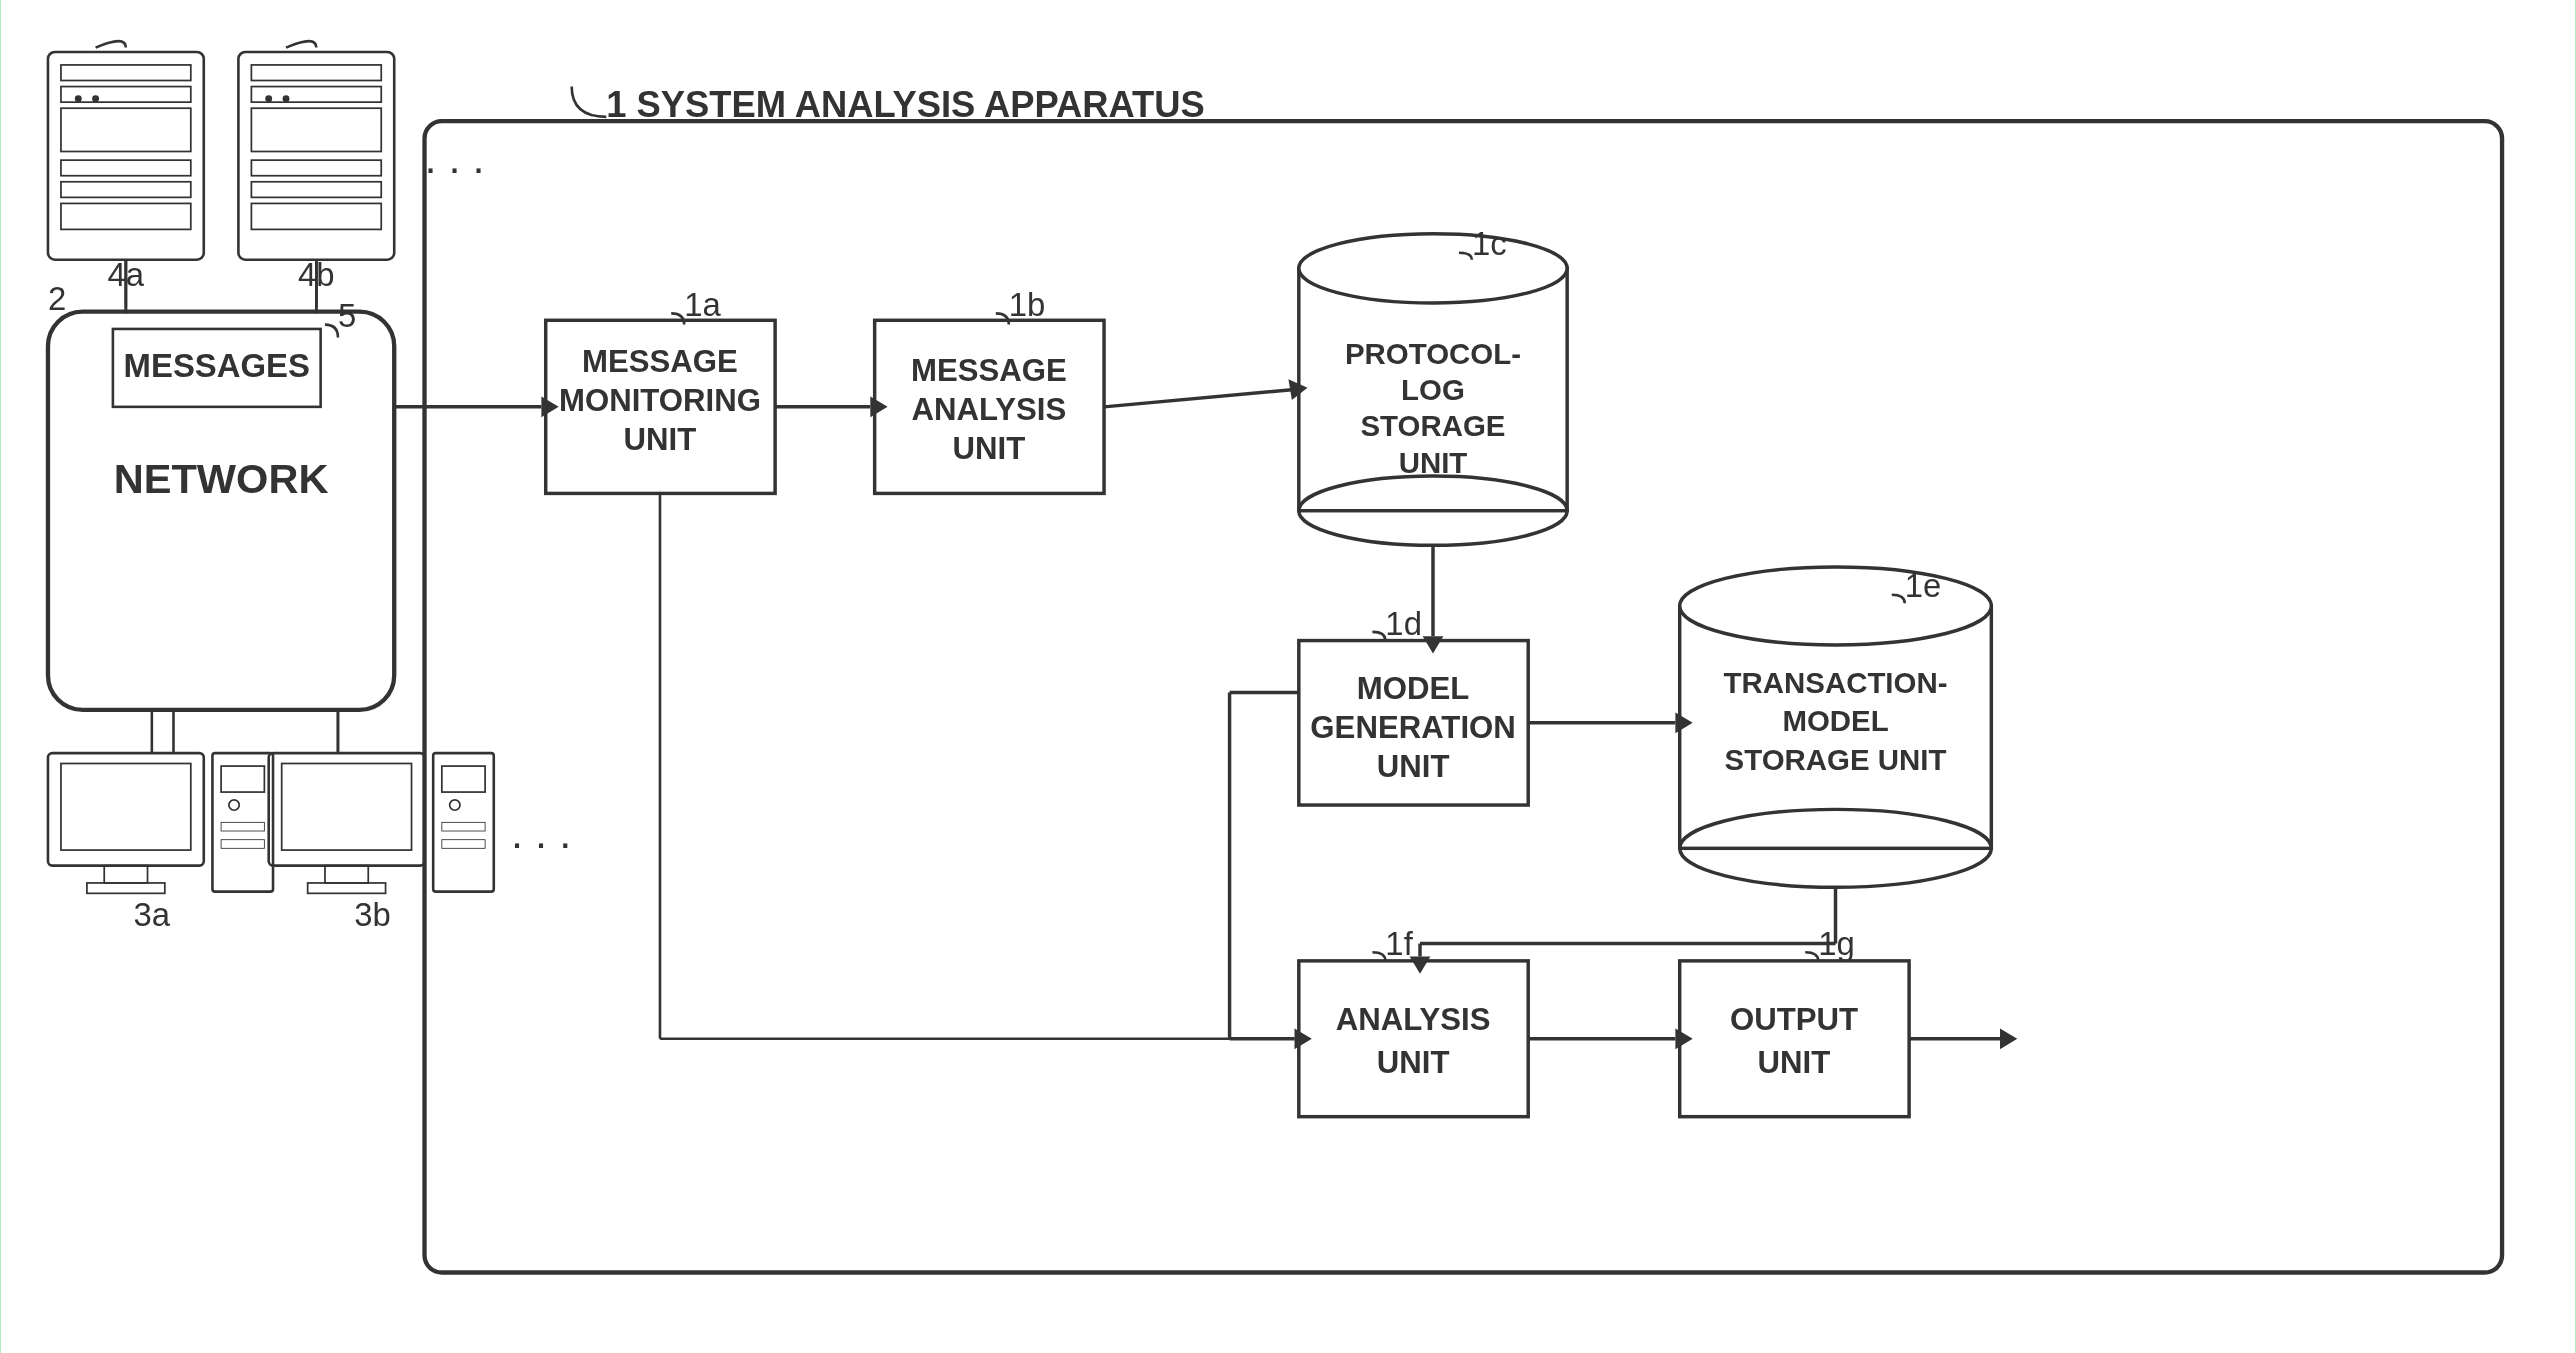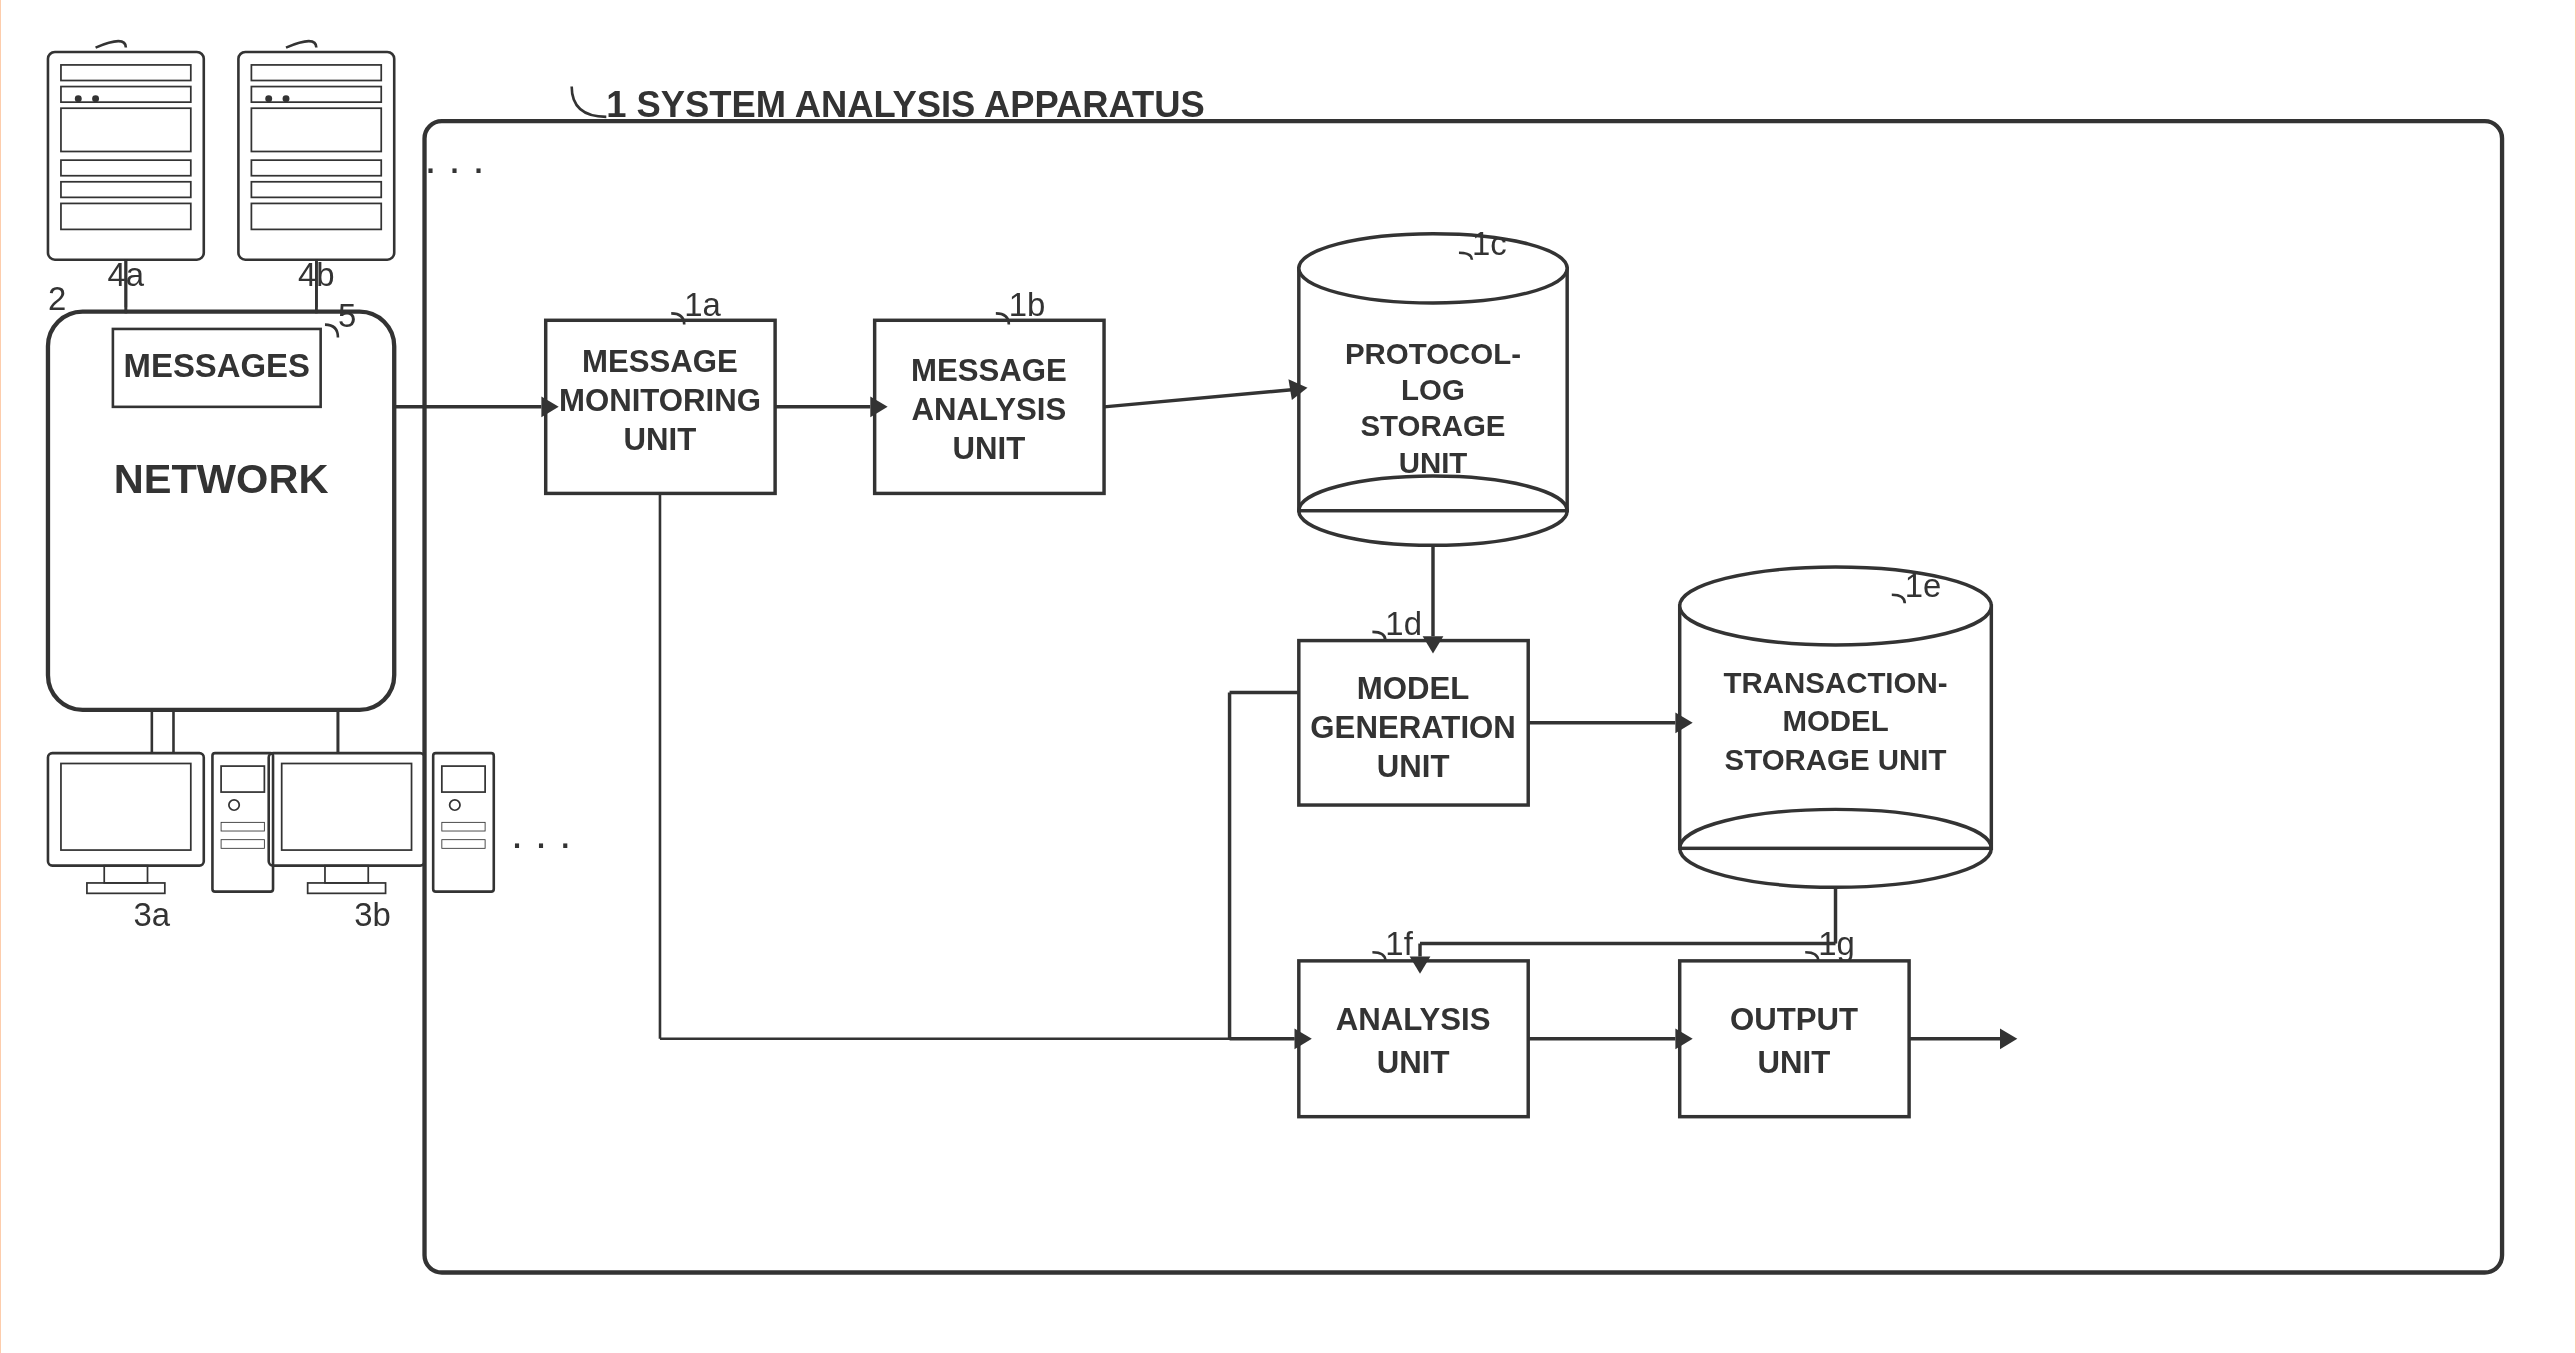--- a/index.html
+++ b/index.html
@@ -9,21 +9,21 @@
       width: 2576px;
       height: 1353px;
       overflow: hidden;
       position: relative;
     }
     .diagram-container {
       position: absolute;
       top: 0; left: 0;
       width: 2576px;
       height: 1353px;
-      background: #f97316;
+      background: #22c55e;
       padding-left: 27px;
     }
     svg {
       position: absolute;
       top: 0; left: 0;
       width: 2576px;
       height: 1353px;
     }
   </style>
 </head>

